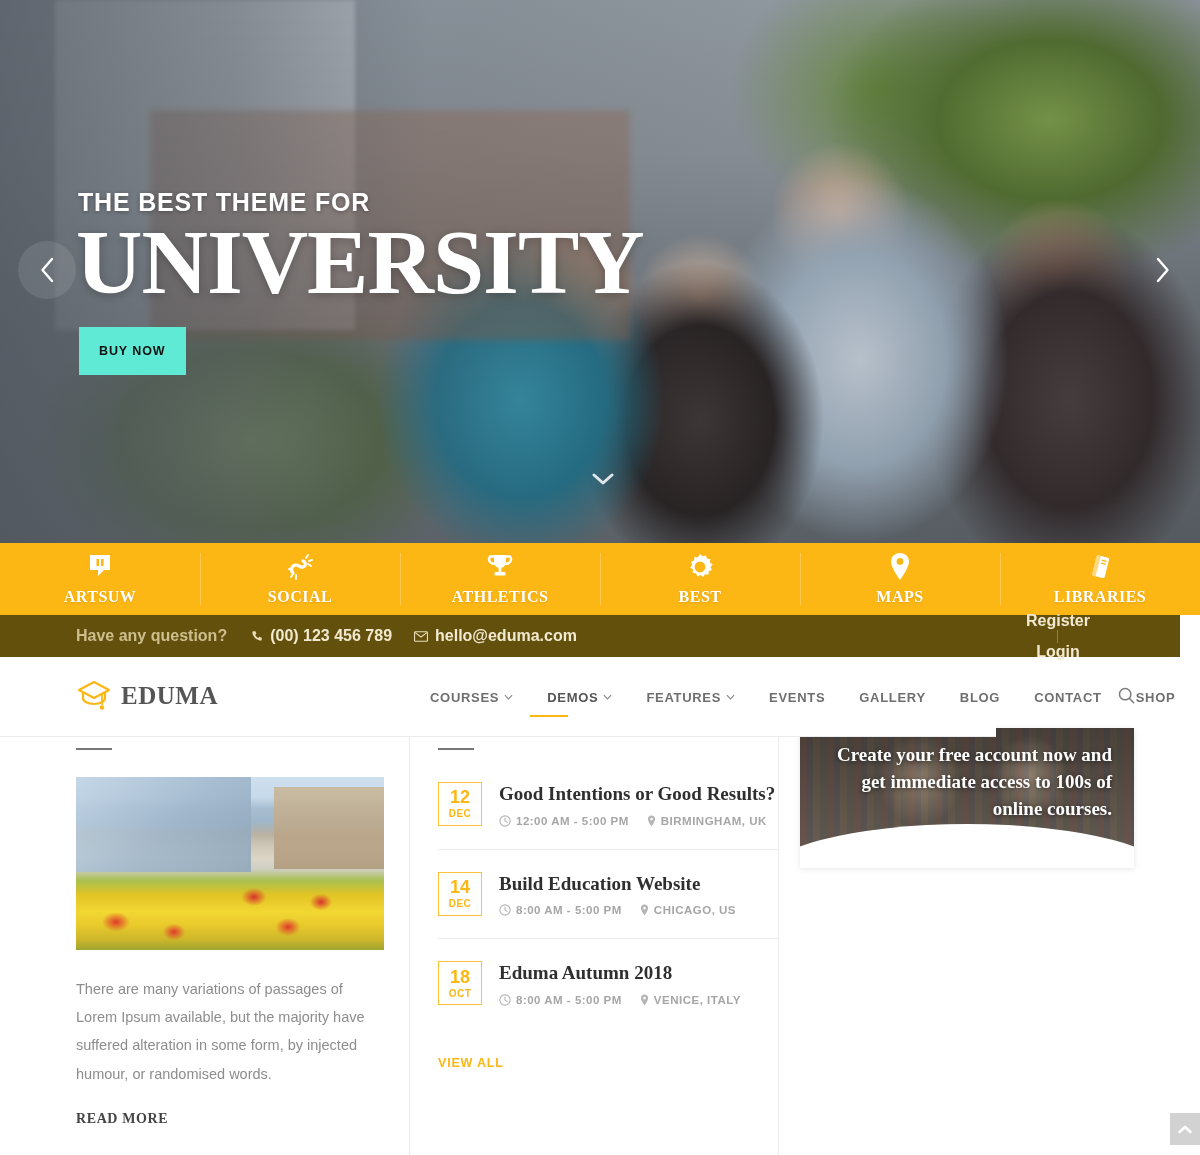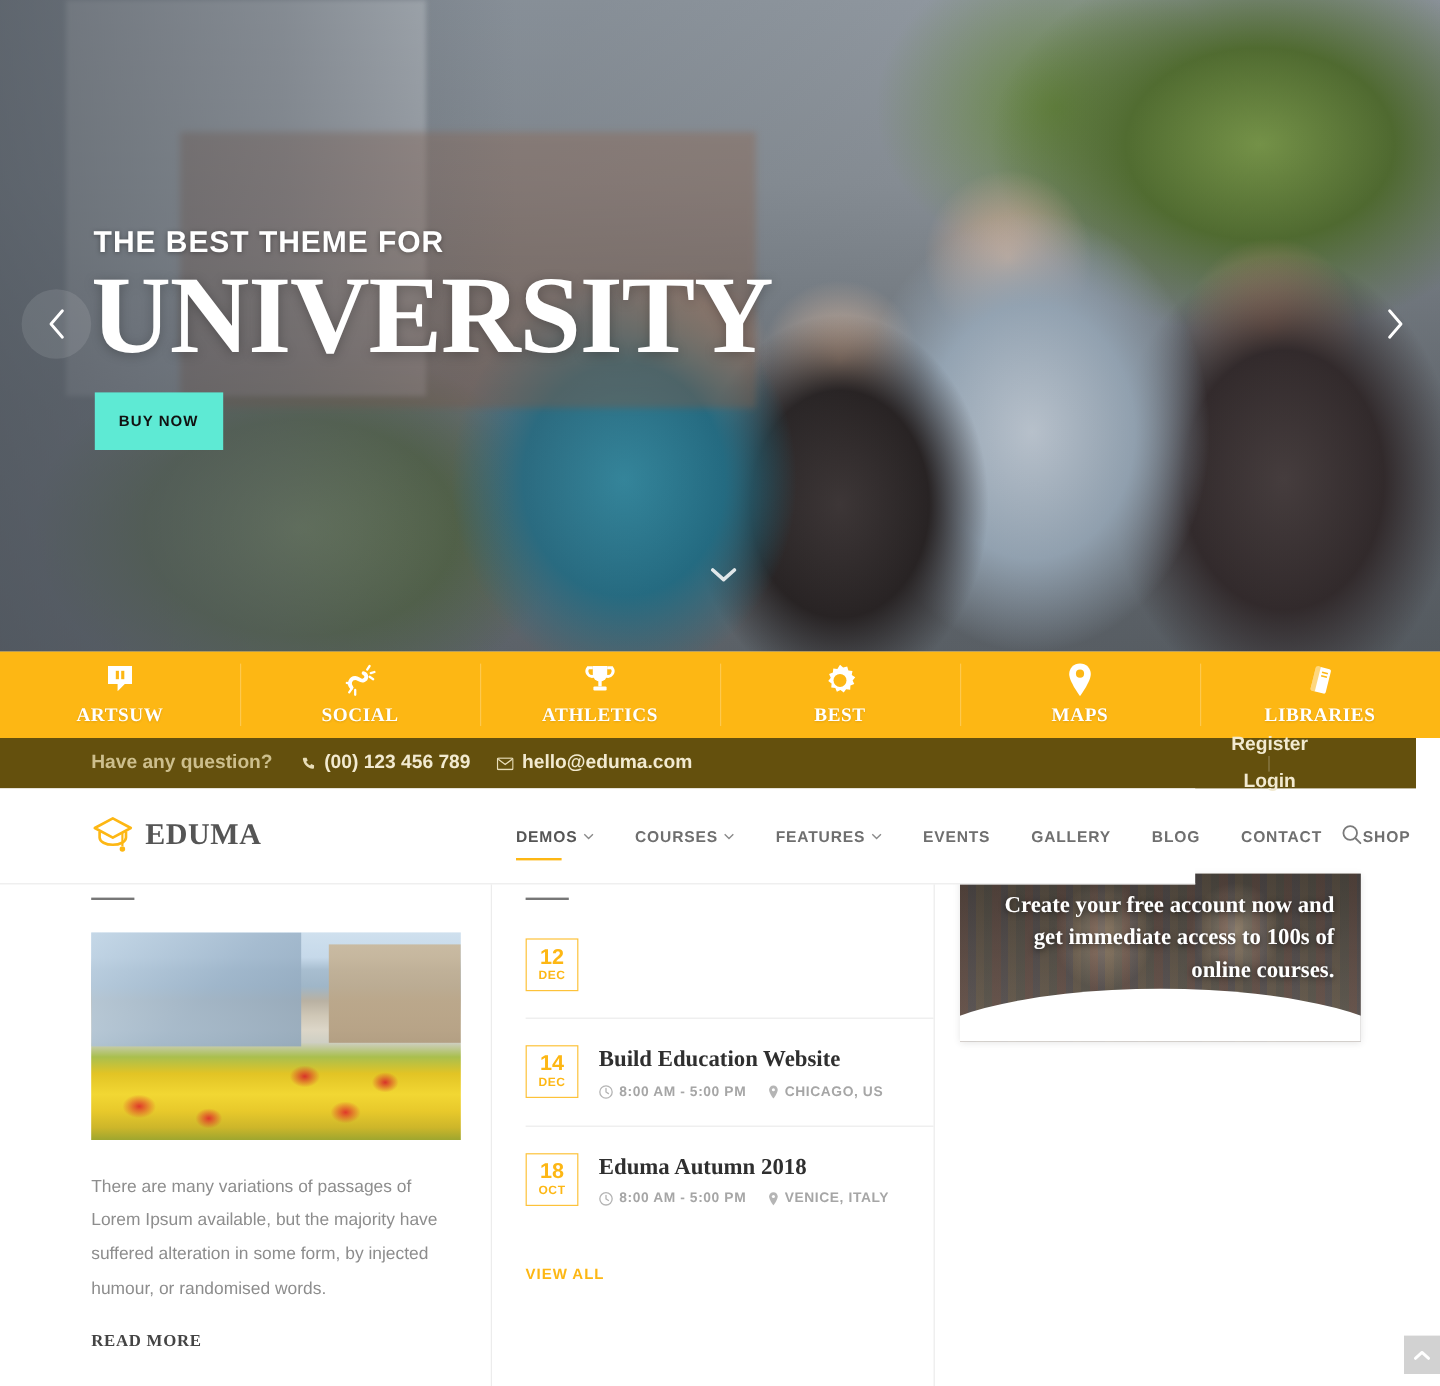--- a/index.html
+++ b/index.html
@@ -435,28 +435,28 @@
       <svg width="36" height="34" viewBox="0 0 36 34">
         <path d="M18 3 L33 11 L18 19 L3 11 z" fill="none" stroke="#fdb714" stroke-width="2.2" stroke-linejoin="round"></path>
         <path d="M7 14 v5 c0 3.5 5 6 11 6 s11 -2.5 11 -6 v-5" fill="none" stroke="#fdb714" stroke-width="2.2" stroke-linejoin="round"></path>
         <line x1="26" y1="14.5" x2="26" y2="26" stroke="#fdb714" stroke-width="1.8"></line>
         <circle cx="26" cy="28.5" r="2.3" fill="#fdb714"></circle>
       </svg>
       <span class="logo-text">EDUMA</span>
     </div>
 
     <nav class="mainnav">
-      <div class="nav-item active">
-        <span>DEMOS</span>
+      <div class="nav-item">
+        <span>COURSES</span>
         <svg width="9" height="6" viewBox="0 0 10 6">
             <path d="M1 1 L5 5 L9 1" fill="none" stroke="#8a8a8a" stroke-width="1.3"></path>
           </svg>
       </div>
-      <div class="nav-item">
-        <span>COURSES</span>
+      <div class="nav-item active">
+        <span>DEMOS</span>
         <svg width="9" height="6" viewBox="0 0 10 6">
             <path d="M1 1 L5 5 L9 1" fill="none" stroke="#8a8a8a" stroke-width="1.3"></path>
           </svg>
       </div>
       <div class="nav-item">
         <span>FEATURES</span>
         <svg width="9" height="6" viewBox="0 0 10 6">
             <path d="M1 1 L5 5 L9 1" fill="none" stroke="#8a8a8a" stroke-width="1.3"></path>
           </svg>
       </div>
@@ -501,20 +501,39 @@
     <section class="col col-mid">
       <h2 class="sec-title">EVENTS</h2>
       <div class="sec-rule"></div>
 
       <div class="events-list">
 
         <article class="event">
           <div class="ev-date">
             <span class="ev-day">12</span>
             <span class="ev-mon">DEC</span>
+          </div>
+          <div class="ev-body">
+            <h3 class="ev-title">Good Intentions or Good Results?</h3>
+            <div class="ev-meta">
+              <span>
+                <svg width="12" height="12" viewBox="0 0 14 14">
+                  <circle cx="7" cy="7" r="6" fill="none" stroke="#b5b5b5" stroke-width="1.3"></circle>
+                  <path d="M7 3.6 V7 L9.4 8.6" fill="none" stroke="#b5b5b5" stroke-width="1.3" stroke-linecap="round"></path>
+                </svg>
+                <span>12:00 AM - 5:00 PM</span>
+              </span>
+              <span>
+                <svg width="9" height="12" viewBox="0 0 10 14">
+                  <path d="M5 0.6 C2.6 .6 .8 2.5 .8 4.8 C.8 8 5 13.4 5 13.4 C5 13.4 9.2 8 9.2 4.8 C9.2 2.5 7.4 .6 5 .6 z" fill="#b5b5b5"></path>
+                  <circle cx="5" cy="4.8" r="1.5" fill="#fff"></circle>
+                </svg>
+                <span>BIRMINGHAM, UK</span>
+              </span>
+            </div>
           </div>
         </article>
 
         <article class="event">
           <div class="ev-date">
             <span class="ev-day">14</span>
             <span class="ev-mon">DEC</span>
           </div>
           <div class="ev-body">
             <h3 class="ev-title">Build Education Website</h3>

